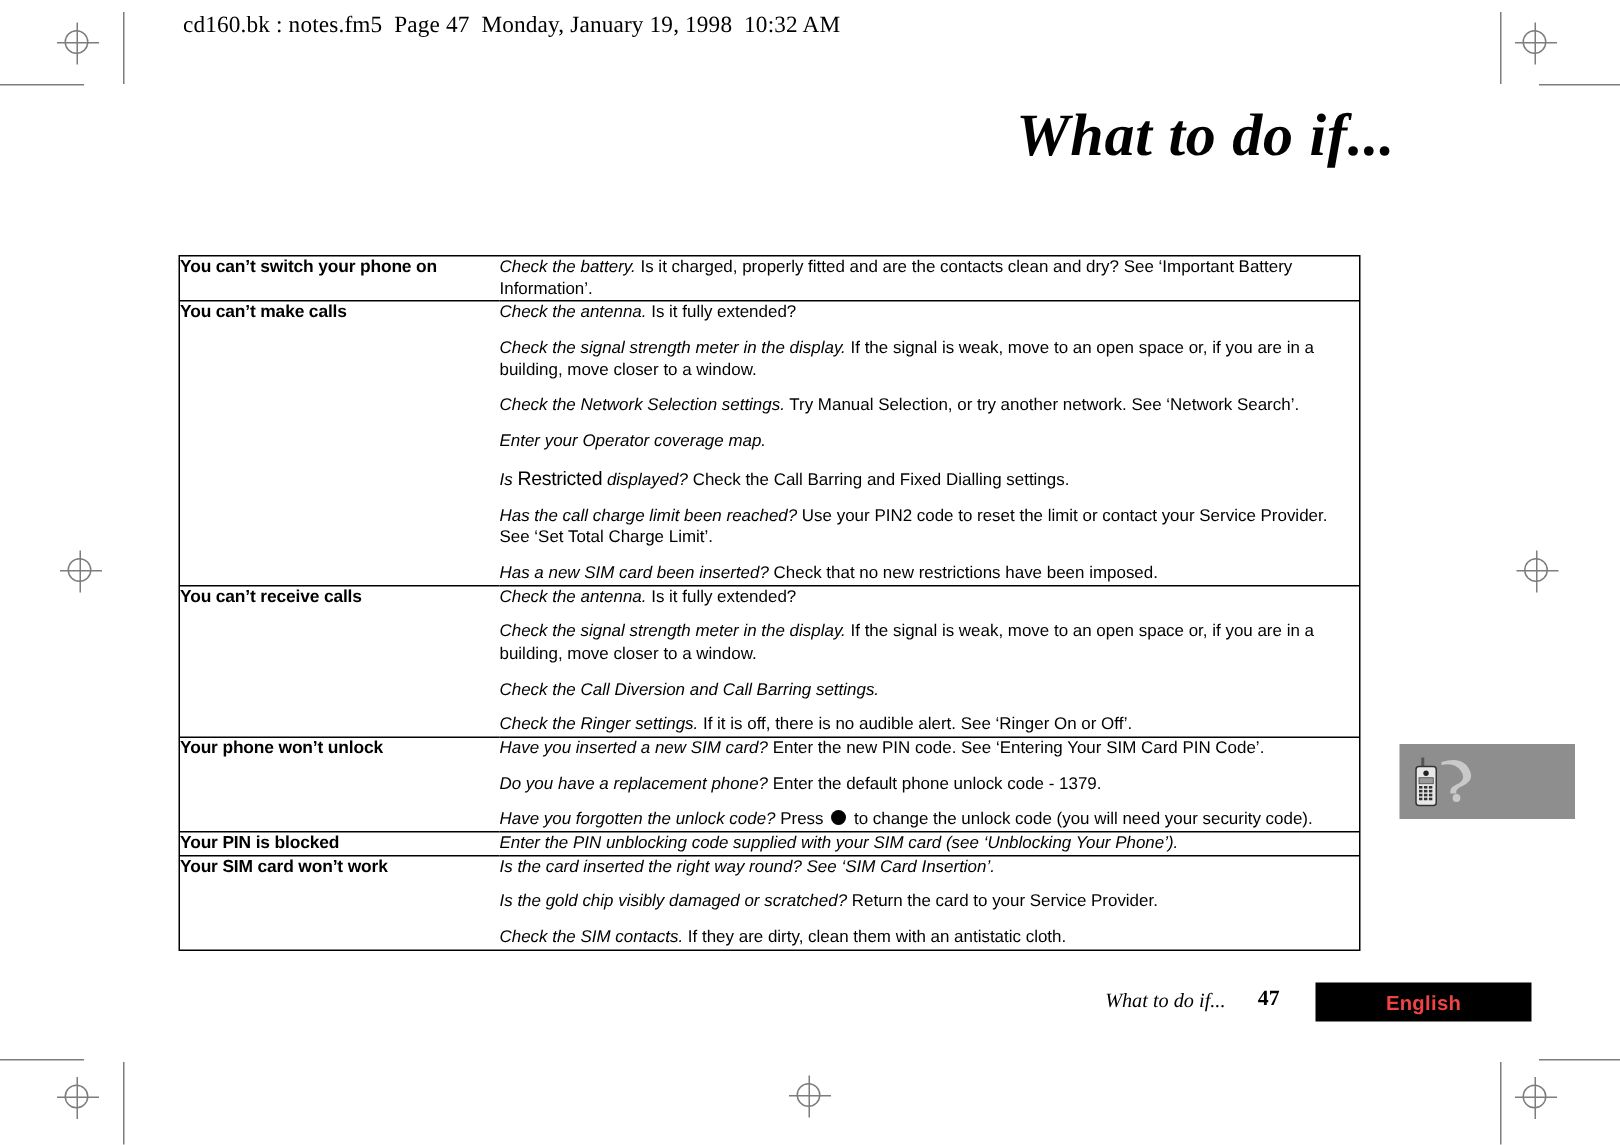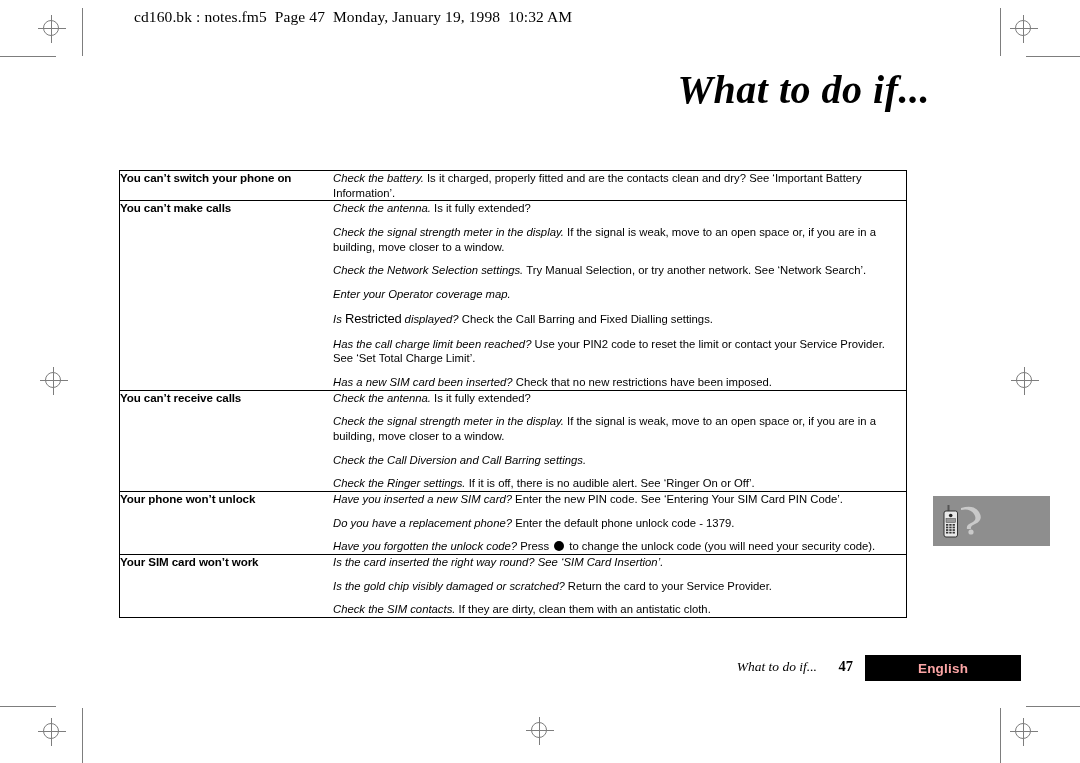--- a/index.html
+++ b/index.html
@@ -43,21 +43,21 @@
     background: #7d7d7d;
   }
   .cropline {
     position: absolute;
     background: #7d7d7d;
   }
 
   
   .page-header {
     position: absolute;
-    left: 134px;
+    left: 122px;
     top: 8px;
     font-family: "Liberation Serif", serif;
     font-size: 15.5px;
     letter-spacing: 0.1px;
     white-space: pre;
   }
 
   
   .chapter-title {
     position: absolute;
@@ -166,24 +166,24 @@
     right: 168px;
     top: 3px;
     font-family: "Liberation Serif", serif;
     font-weight: bold;
     font-size: 14.5px;
   }
   .footer .f-lang {
     position: absolute;
     right: 0;
     top: 0;
-    width: 156px;
+    width: 144px;
     height: 26px;
     background: #000;
-    color: #fca5a5;
+    color: #ef4444;
     font-size: 13.5px;
     font-weight: bold;
     display: flex;
     align-items: center;
     justify-content: center;
     letter-spacing: 0.2px;
   }
 </style>
 </head>
 <body>
@@ -266,20 +266,26 @@
             <p><span class="it">Check the Call Diversion and Call Barring settings.</span></p>
             <p><span class="it">Check the Ringer settings.</span><span> If it is off, there is no audible alert. See ‘Ringer On or Off’.</span></p>
           </td>
         </tr>
         <tr>
           <td class="colA">Your phone won’t unlock</td>
           <td class="colB">
             <p><span class="it">Have you inserted a new SIM card?</span><span> Enter the new PIN code. See ‘Entering Your SIM Card PIN Code’.</span></p>
             <p><span class="it">Do you have a replacement phone?</span><span> Enter the default phone unlock code - 1379.</span></p>
             <p><span class="it">Have you forgotten the unlock code?</span><span> Press </span><span class="keybtn"></span><span> to change the unlock code (you will need your security code).</span></p>
+          </td>
+        </tr>
+        <tr>
+          <td class="colA">Your PIN is blocked</td>
+          <td class="colB">
+            <p><span class="it">Enter the PIN unblocking code supplied with your SIM card (see ‘Unblocking Your Phone’).</span></p>
           </td>
         </tr>
         <tr>
           <td class="colA">Your SIM card won’t work</td>
           <td class="colB">
             <p><span class="it">Is the card inserted the right way round? See ‘SIM Card Insertion’.</span></p>
             <p><span class="it">Is the gold chip visibly damaged or scratched?</span><span> Return the card to your Service Provider.</span></p>
             <p><span class="it">Check the SIM contacts.</span><span> If they are dirty, clean them with an antistatic cloth.</span></p>
           </td>
         </tr>

